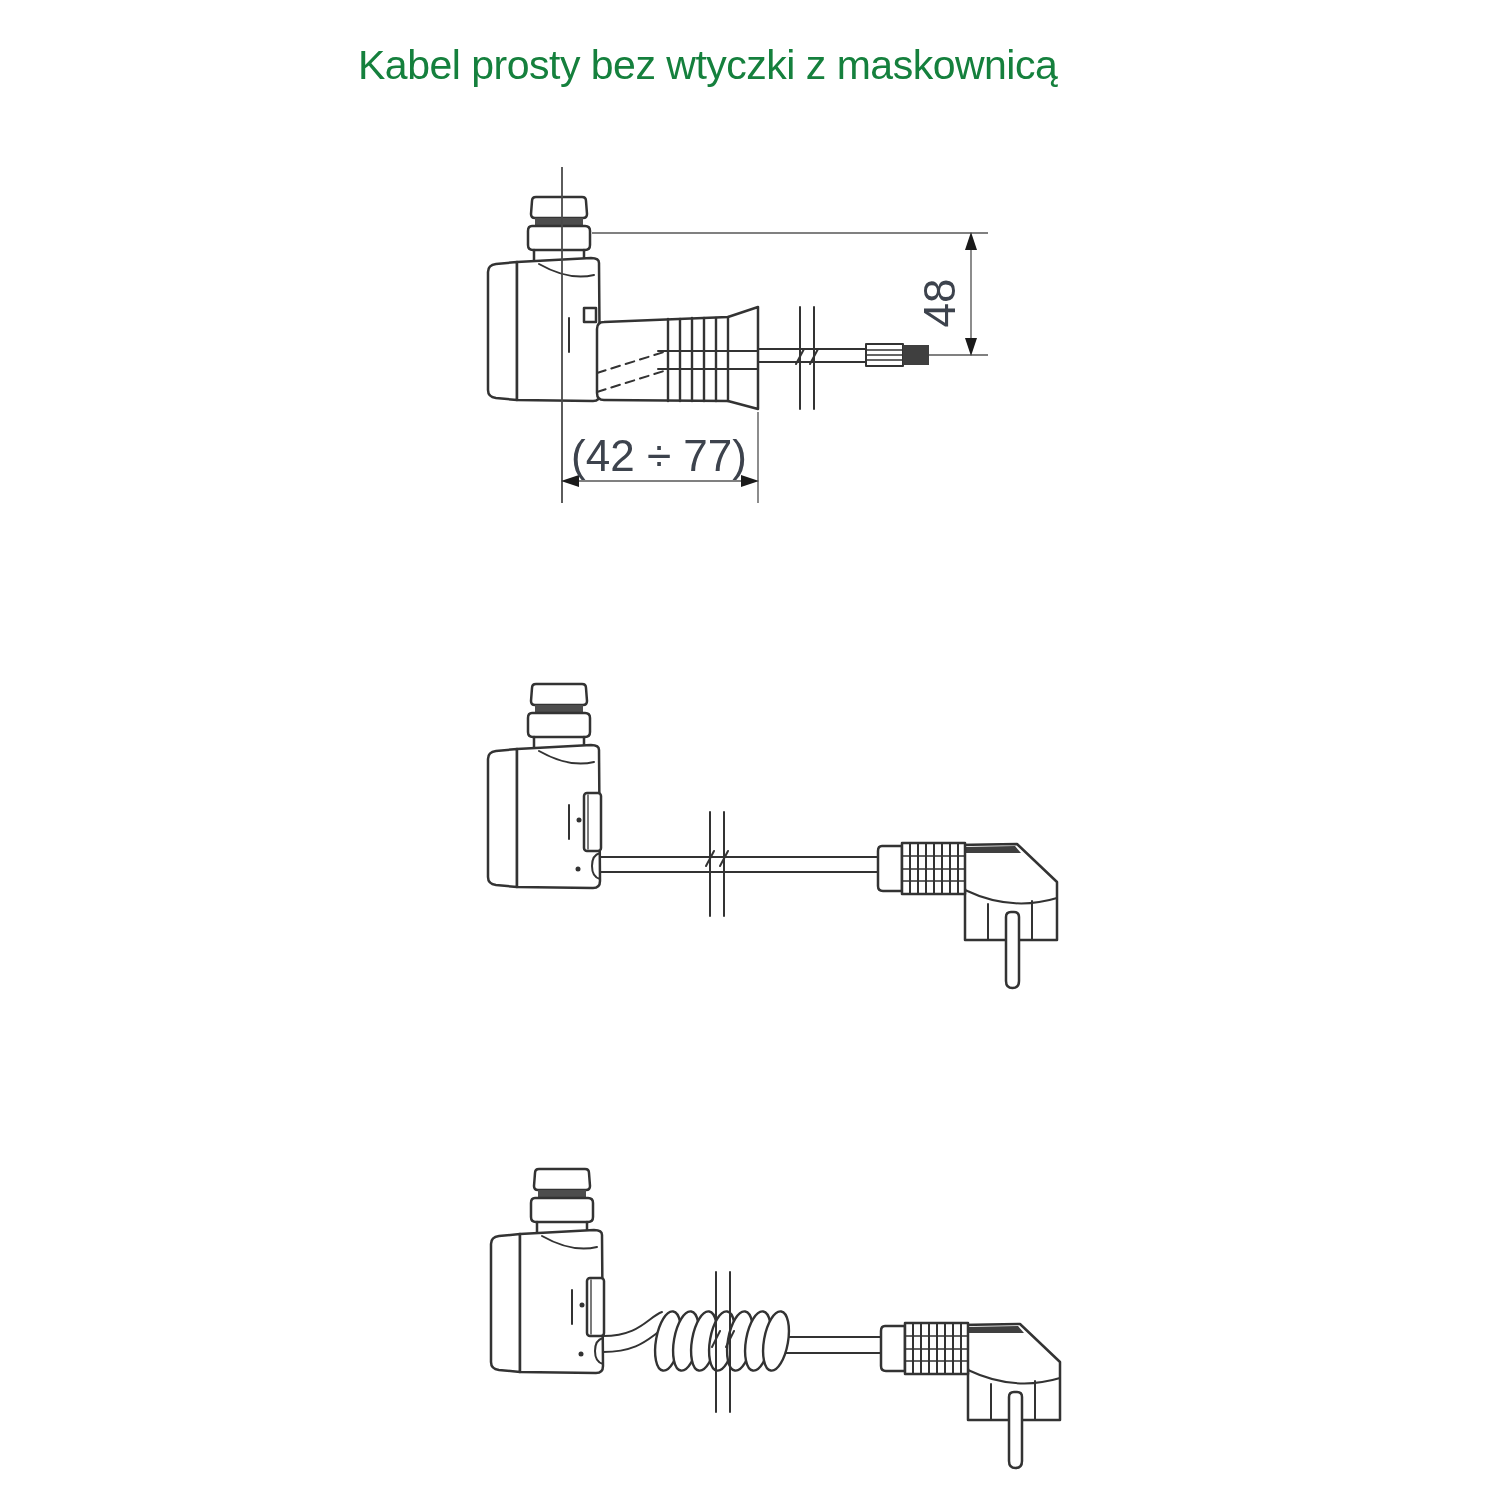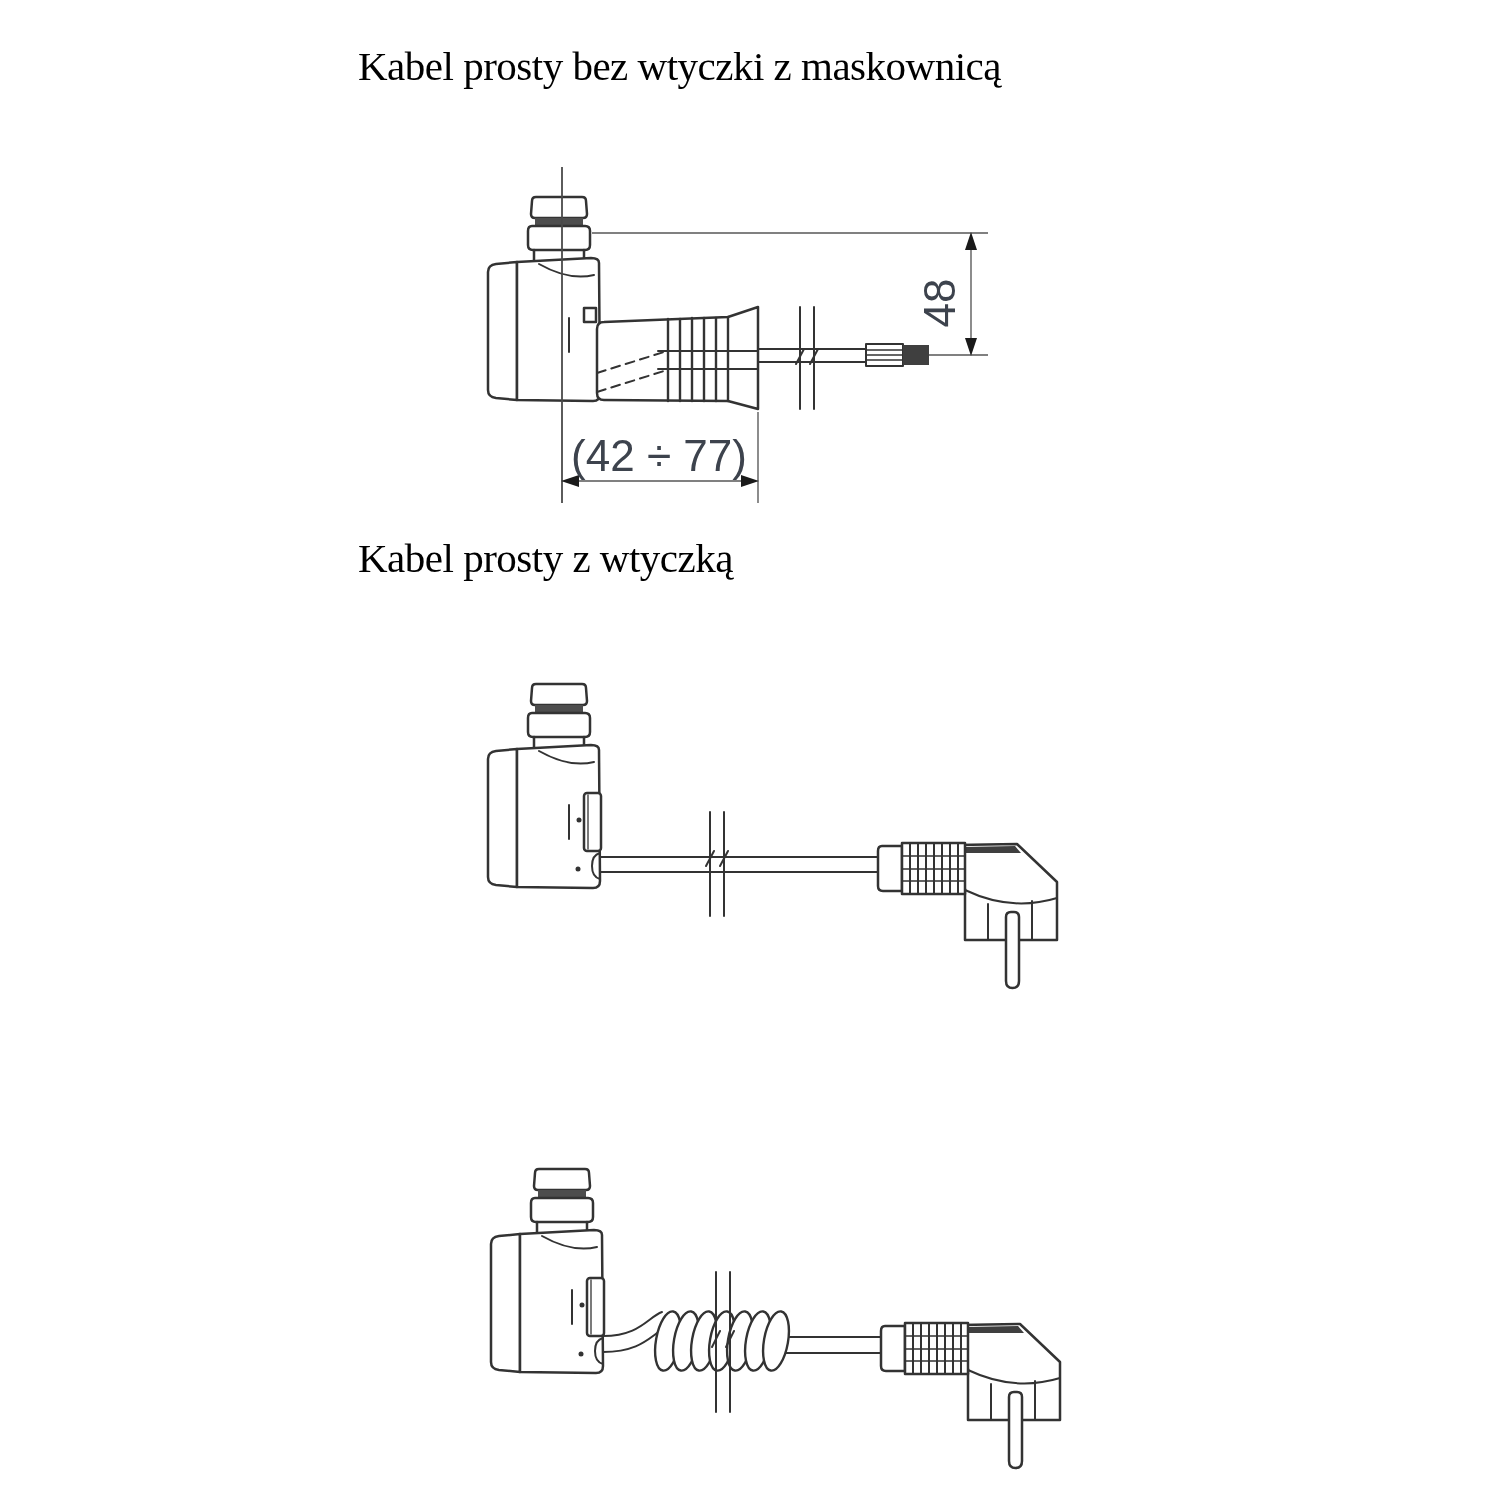--- a/index.html
+++ b/index.html
@@ -1,19 +1,19 @@
 <!DOCTYPE html>
 <html><head>
 <meta charset="utf-8">
 <style>
   html,body{margin:0;padding:0;background:#fff;}
   .page{position:relative;width:1500px;height:1500px;background:#ffffff;overflow:hidden;
         font-family:"Liberation Sans",sans-serif;}
-  .sec-title{position:absolute;font-size:41px;color:#000000;white-space:nowrap;
-             letter-spacing:-0.5px;font-family:Liberation Serif, serif;}
+  .sec-title{position:absolute;font-size:41px;color:#15803d;white-space:nowrap;
+             letter-spacing:-0.5px;}
   #t1{left:358px;top:42px;}
   #t2{left:358px;top:534px;}
   #t3{left:356px;top:1034px;}
   svg.canvas{position:absolute;left:0;top:0;}
   svg .st{stroke:#333;fill:none;stroke-width:2.5;stroke-linecap:round;stroke-linejoin:round;}
   svg .fw{fill:#ffffff;}
   svg .fd{fill:#3f3f3f;stroke:none;}
   svg .band{fill:#4d4d4d;stroke:none;}
   svg .thin{stroke-width:2;}
   svg .hair{stroke-width:1.3;}
@@ -22,21 +22,20 @@
   svg .dash{stroke-dasharray:9 6;}
   svg .dot{fill:#333;stroke:none;}
   svg text.dimtext{fill:#3d434d;font-size:44px;font-family:"Liberation Sans",sans-serif;}
 </style>
 </head>
 <body>
 
 <div class="page">
 
   <div id="t1" class="sec-title">Kabel prosty bez wtyczki z maskownicą</div>
-  <div id="t2" class="sec-title">Kabel prosty z wtyczką</div>
 
   <svg class="canvas" width="1500" height="1500" viewBox="0 0 1500 1500">
     <defs>
 
       <g id="hcap">
         <path class="st fw" d="M49,3 Q45,3 45,7 L44,20 Q44,24 48,24 L96,24 Q100,24 100,20 L99,7 Q99,3 95,3 Z"></path>
         <rect class="band" x="48" y="24" width="48" height="8"></rect>
         <path class="st fw" d="M45,32 Q41,32 41,37 L41,51 Q41,56 46,56 L98,56 Q103,56 103,51 L103,37 Q103,32 98,32 Z"></path>
         <path class="st" d="M47,56 V68"></path>
         <path class="st" d="M97,56 V68"></path>

